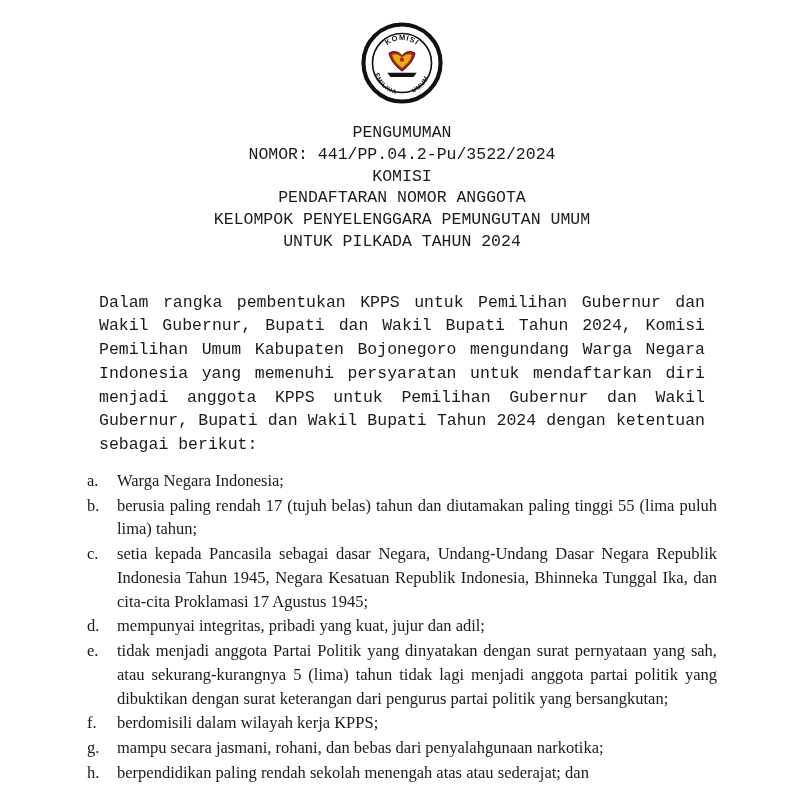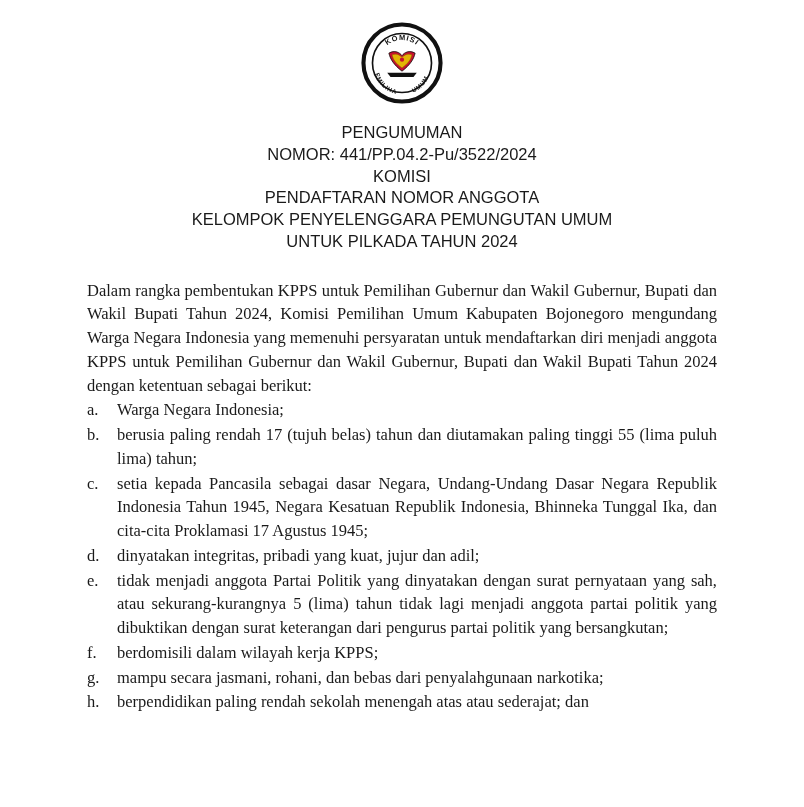--- a/index.html
+++ b/index.html
@@ -38,40 +38,41 @@
     font-family: "Liberation Sans", sans-serif;
     font-weight: bold;
     font-size: 14.5px;
     line-height: 1.28;
     color: #111;
     letter-spacing: 0.2px;
   }
   .announce-block {
     text-align: center;
     margin-top: 18px;
-    font-family: Liberation Sans, sans-serif;
+    font-family: Liberation Mono, monospace;
     font-size: 16.5px;
     line-height: 1.32;
     color: #1a1a1a;
   }
   .announce-block div {
     white-space: nowrap;
   }
   .body-wrap {
     margin: 0 auto;
     width: 630px;
     padding-top: 26px;
   }
   p.intro {
-    margin: 0;
+    margin: 12px;
     text-align: justify;
     text-justify: inter-word;
     font-size: 16.5px;
     line-height: 1.44;
     text-indent: 0;
+    font-family: Liberation Mono, monospace;
   }
   .req-title {
     margin-top: 22px;
     font-size: 16.5px;
     line-height: 1.44;
   }
   ol.req-list {
     list-style: none;
     margin: 0;
     padding: 0;
@@ -148,21 +149,21 @@
       <li>
         <span class="marker">b.</span>
         <span>berusia paling rendah 17 (tujuh belas) tahun dan diutamakan paling tinggi 55 (lima puluh lima) tahun;</span>
       </li>
       <li>
         <span class="marker">c.</span>
         <span>setia kepada Pancasila sebagai dasar Negara, Undang-Undang Dasar Negara Republik Indonesia Tahun 1945, Negara Kesatuan Republik Indonesia, Bhinneka Tunggal Ika, dan cita-cita Proklamasi 17 Agustus 1945;</span>
       </li>
       <li>
         <span class="marker">d.</span>
-        <span>dinyatakan integritas, pribadi yang kuat, jujur dan adil;</span>
+        <span>mempunyai integritas, pribadi yang kuat, jujur dan adil;</span>
       </li>
       <li>
         <span class="marker">e.</span>
         <span>tidak menjadi anggota Partai Politik yang dinyatakan dengan surat pernyataan yang sah, atau sekurang-kurangnya 5 (lima) tahun tidak lagi menjadi anggota partai politik yang dibuktikan dengan surat keterangan dari pengurus partai politik yang bersangkutan;</span>
       </li>
       <li>
         <span class="marker">f.</span>
         <span>berdomisili dalam wilayah kerja KPPS;</span>
       </li>
       <li>

